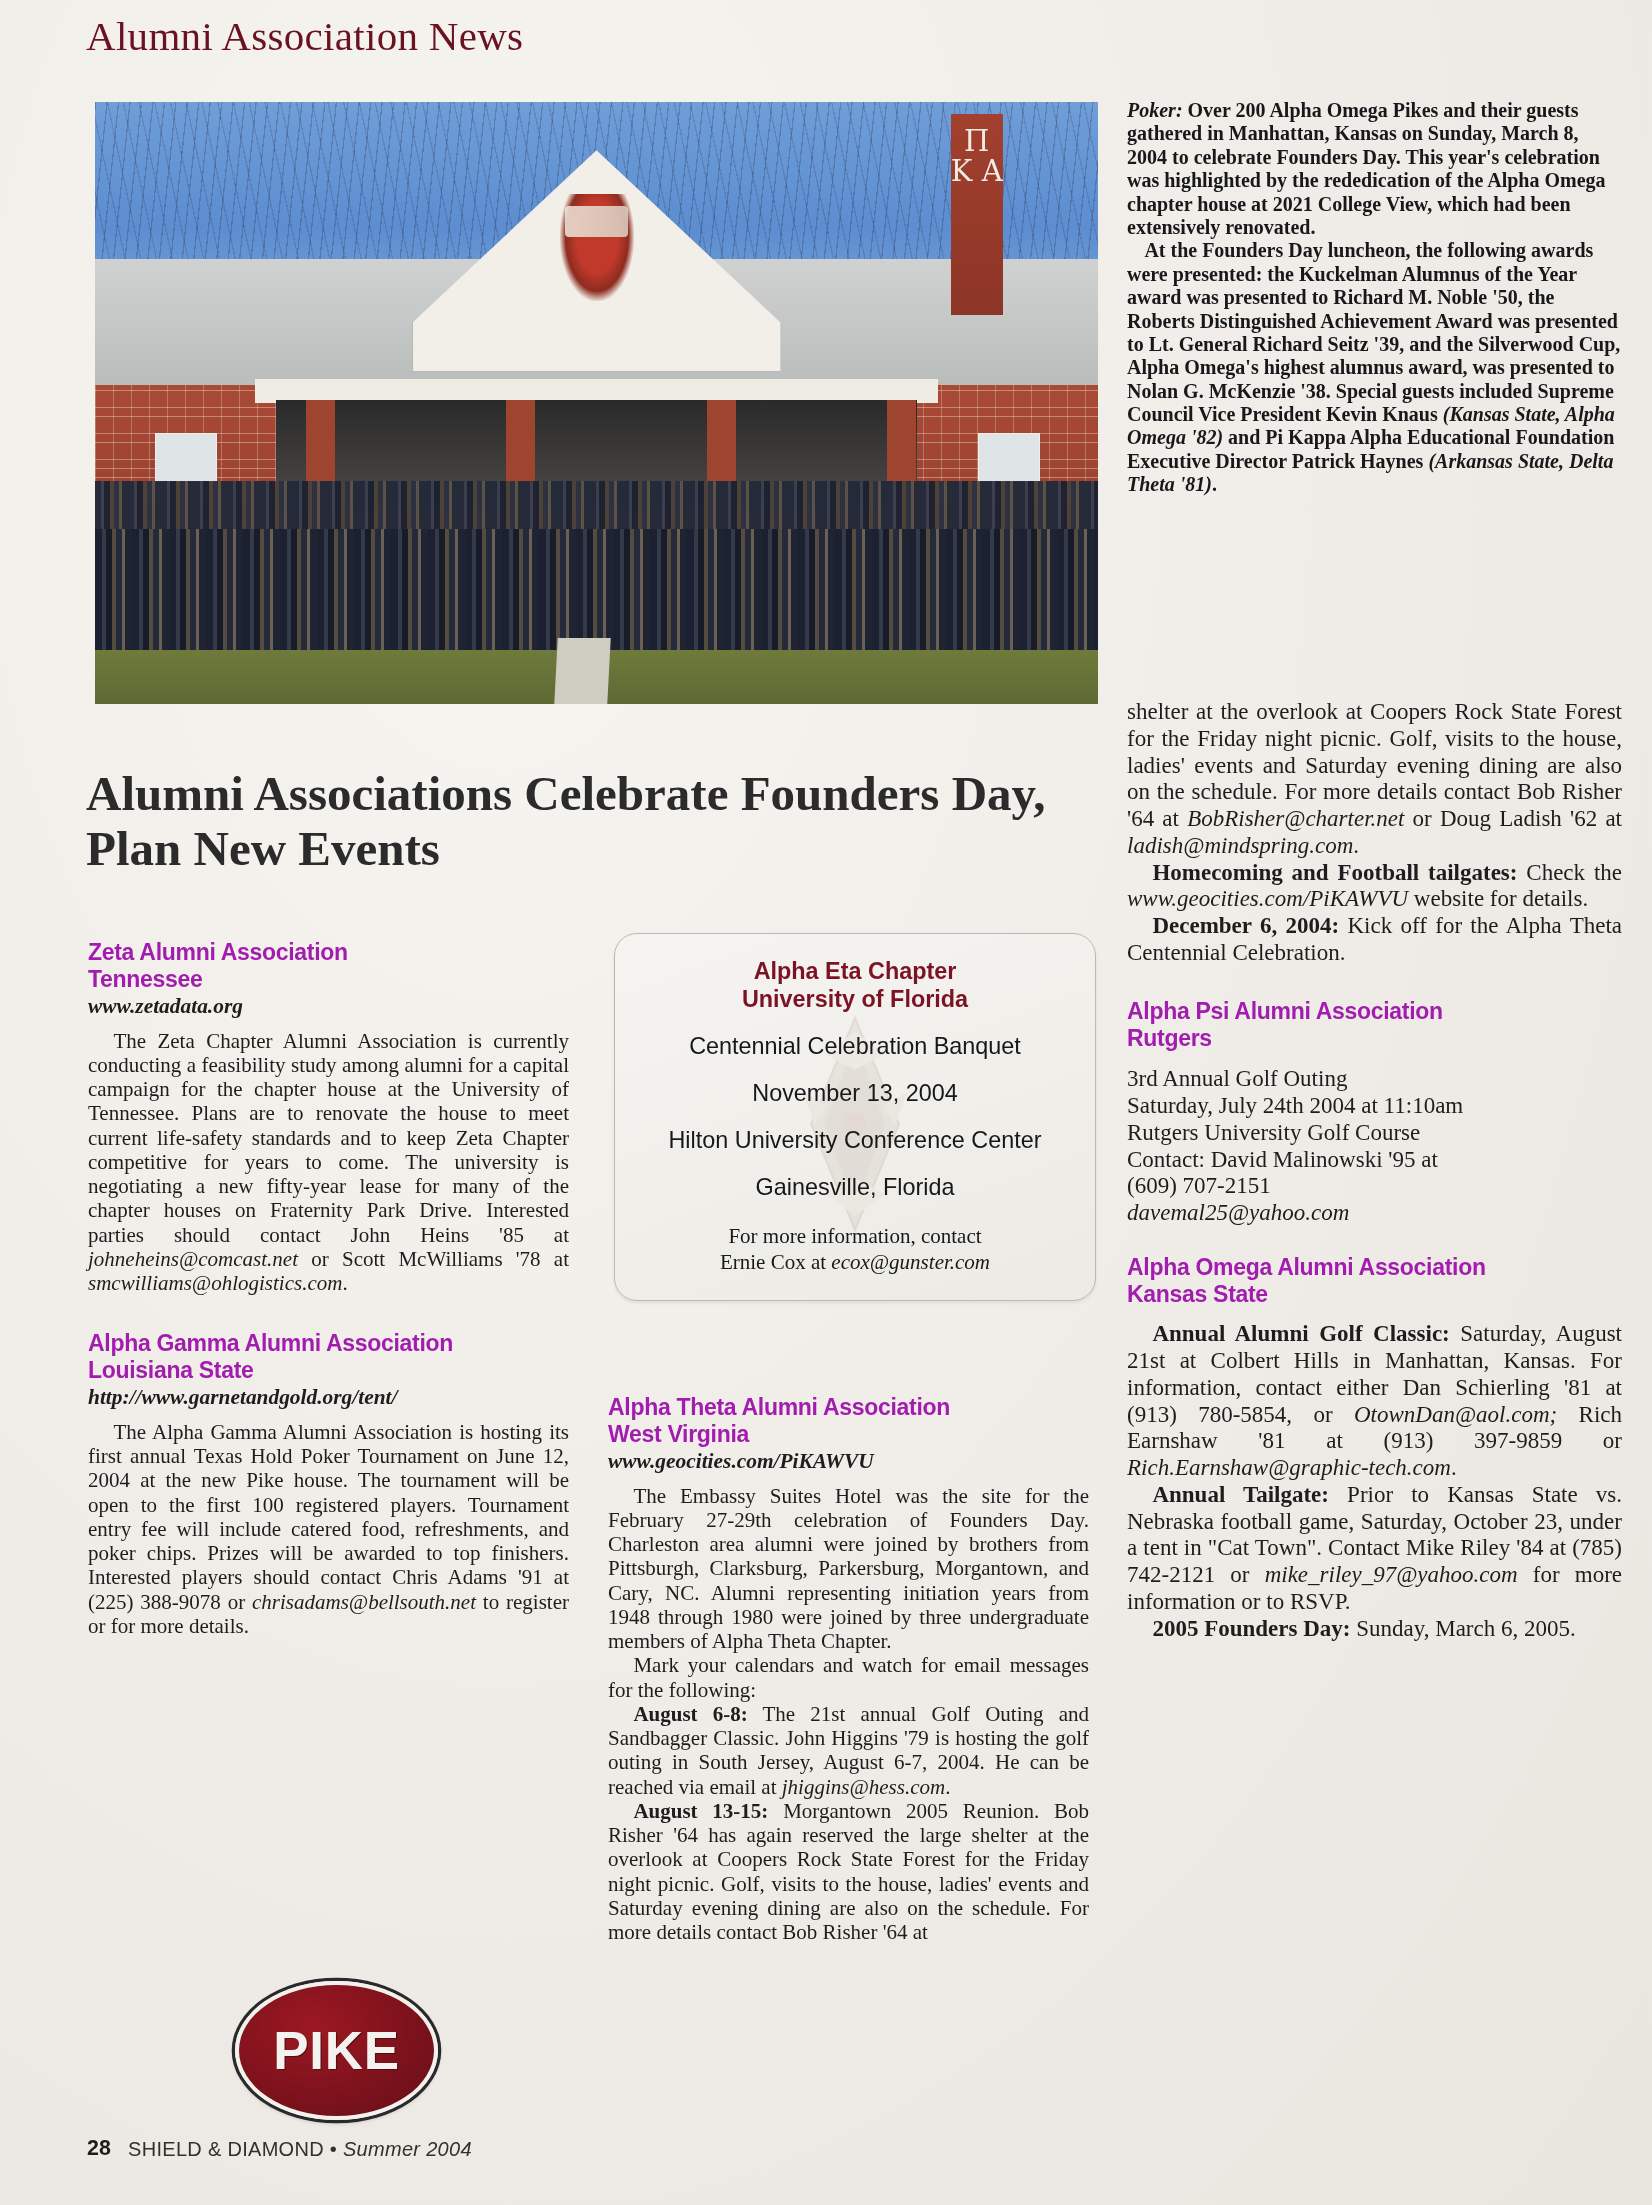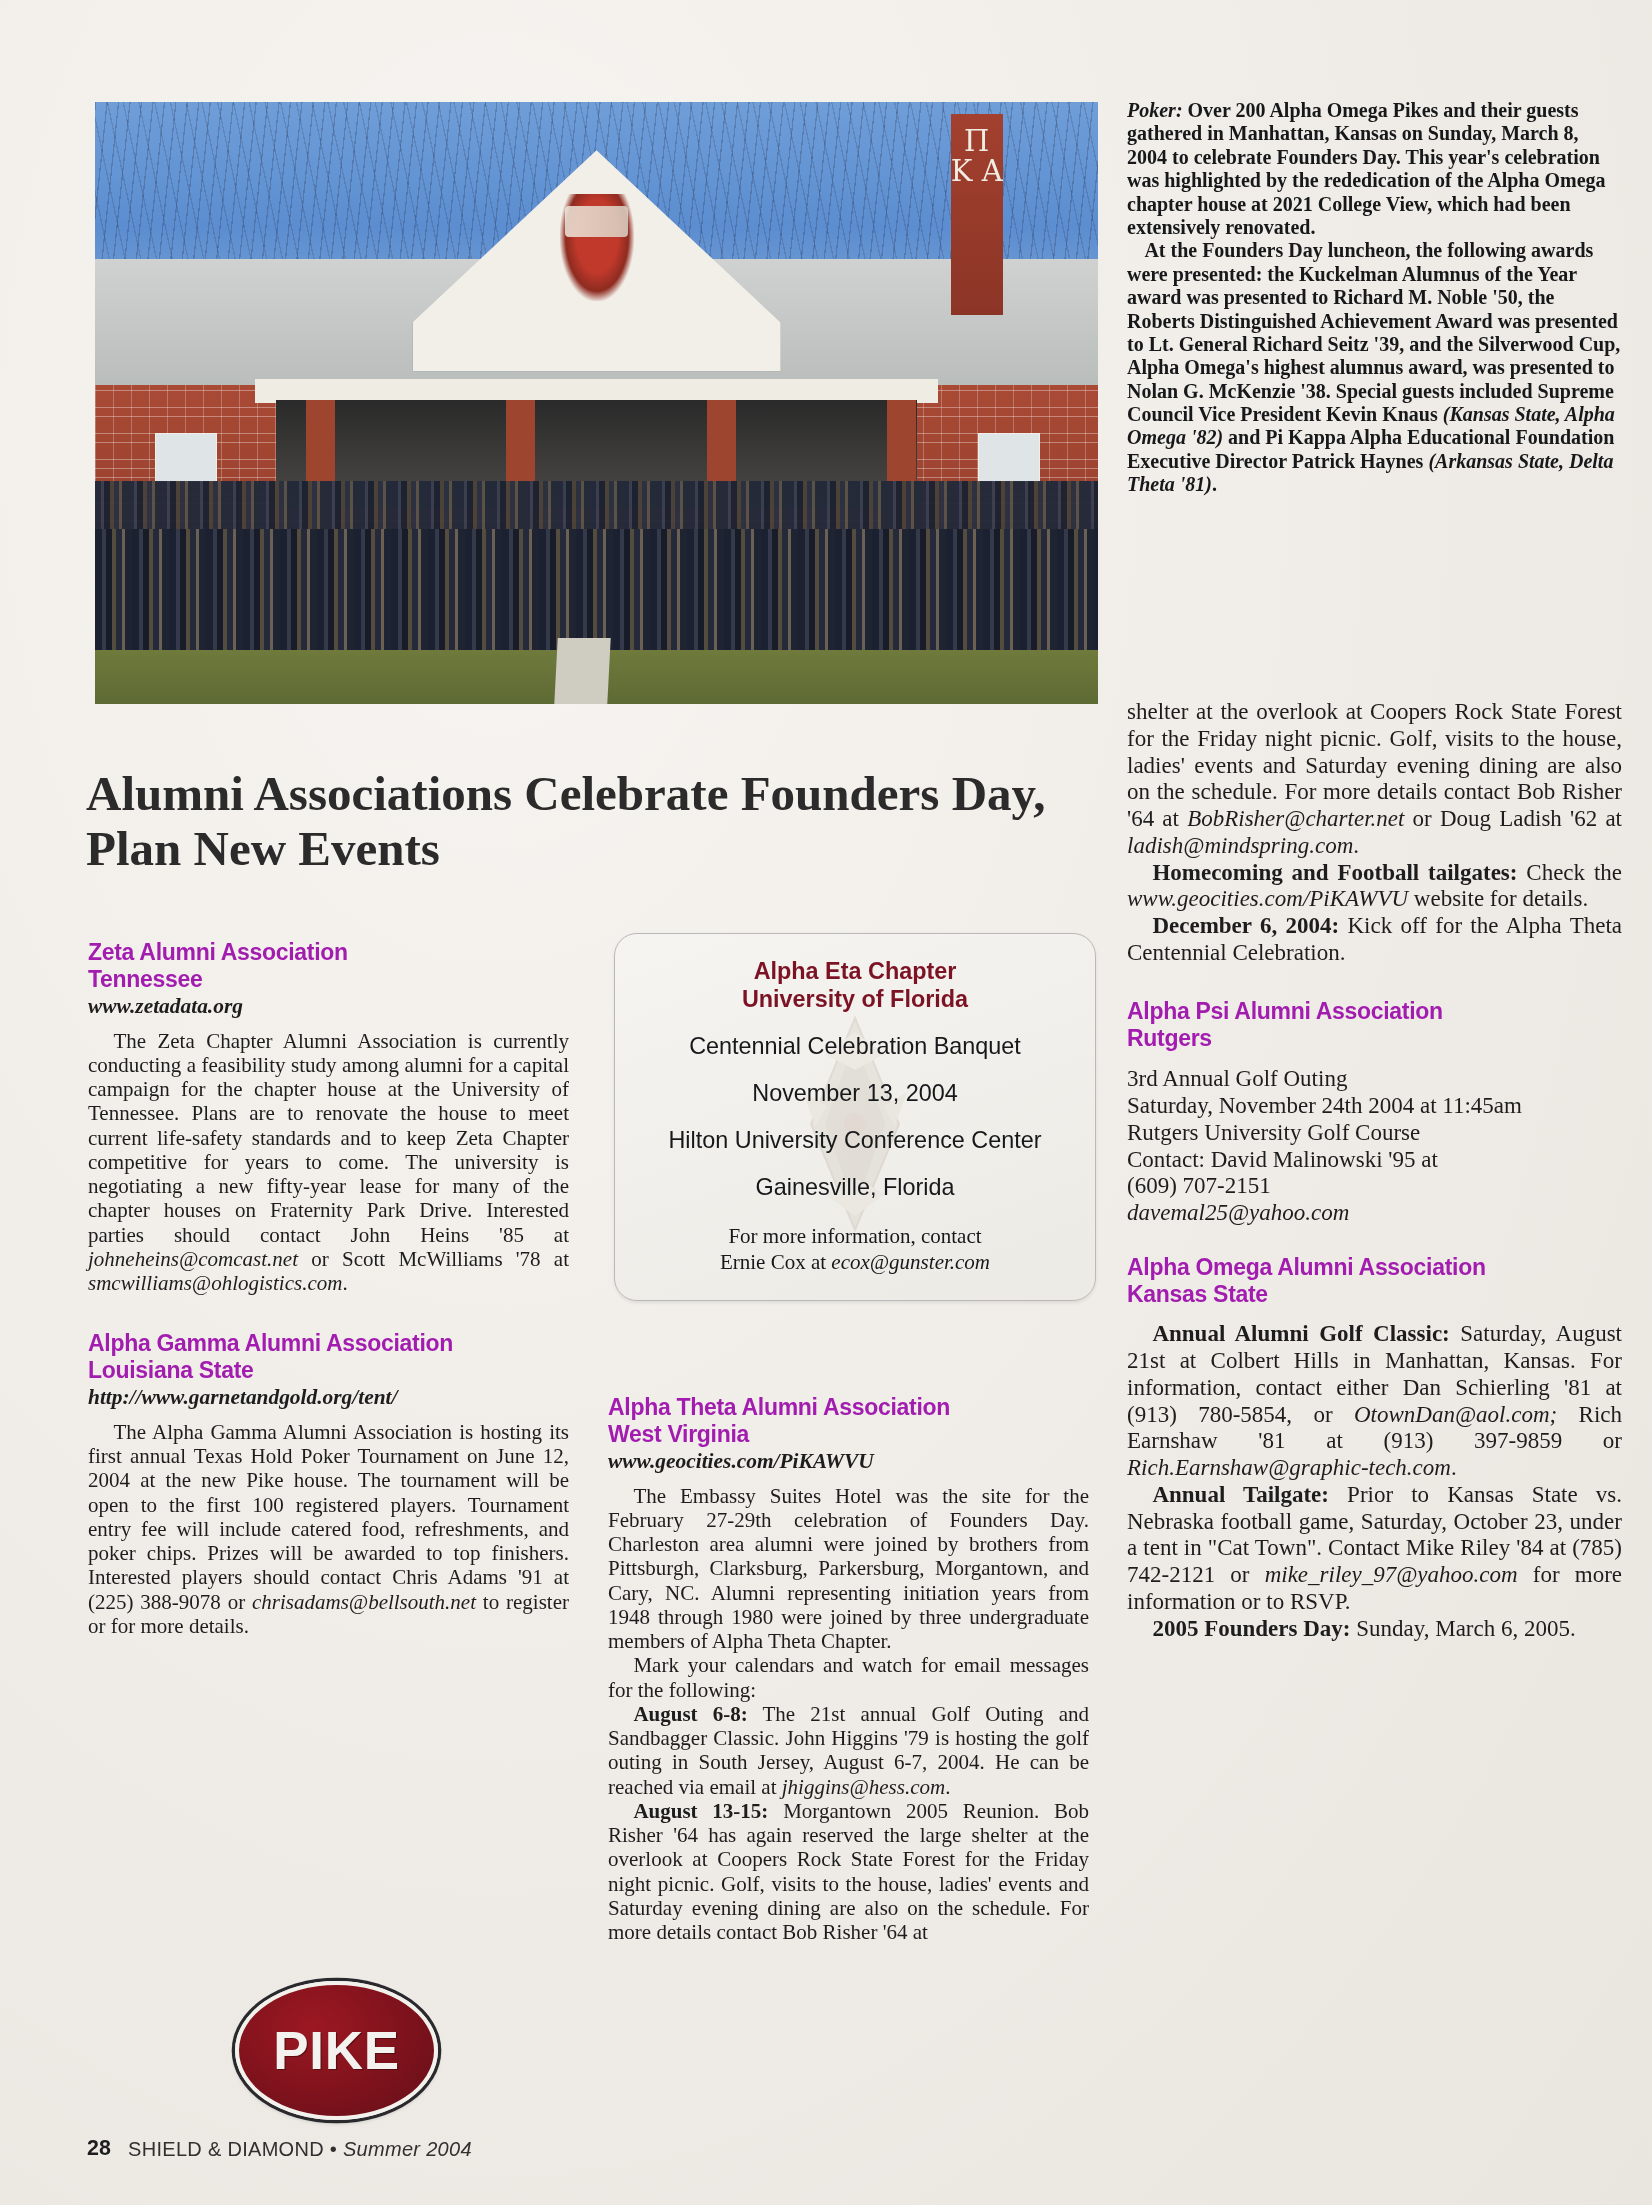--- a/index.html
+++ b/index.html
@@ -166,20 +166,21 @@
   }
   .footline i{font-style:italic;}
 </style>
 </head>
 <body>
 
 <div class="paper"></div>
 
 <div class="page">
 
+  <div class="masthead">Alumni Association News</div>
 
   <div class="photo">
     <div class="sky"></div>
     <div class="treeline"></div>
     <div class="roof"></div>
     <div class="gable">
       <div class="crest"></div>
     </div>
     <div class="chimney">
       <span>Π K A</span>
@@ -249,21 +250,21 @@
 
     <p class="body"><b>December 6, 2004:</b><span> Kick off for the Alpha Theta Centennial Celebration.</span></p>
 
 
     <div class="sec" style="margin-top:31px">
       <div class="chead">
         <span>Alpha Psi Alumni Association</span><br>
         <span>Rutgers</span>
       </div>
       <p class="body noind" style="margin-top:14.7px">3rd Annual Golf Outing</p>
-      <p class="body noind">Saturday, November 24th 2004 at 11:45am</p>
+      <p class="body noind">Saturday, July 24th 2004 at 11:10am</p>
       <p class="body noind">Rutgers University Golf Course</p>
       <p class="body noind">Contact: David Malinowski '95 at</p>
       <p class="body noind">(609) 707-2151</p>
       <p class="body noind"><i>davemal25@yahoo.com</i></p>
     </div>
 
     <div class="sec" style="margin-top:27px">
       <div class="chead">
         <span>Alpha Omega Alumni Association</span><br>
         <span>Kansas State</span>

